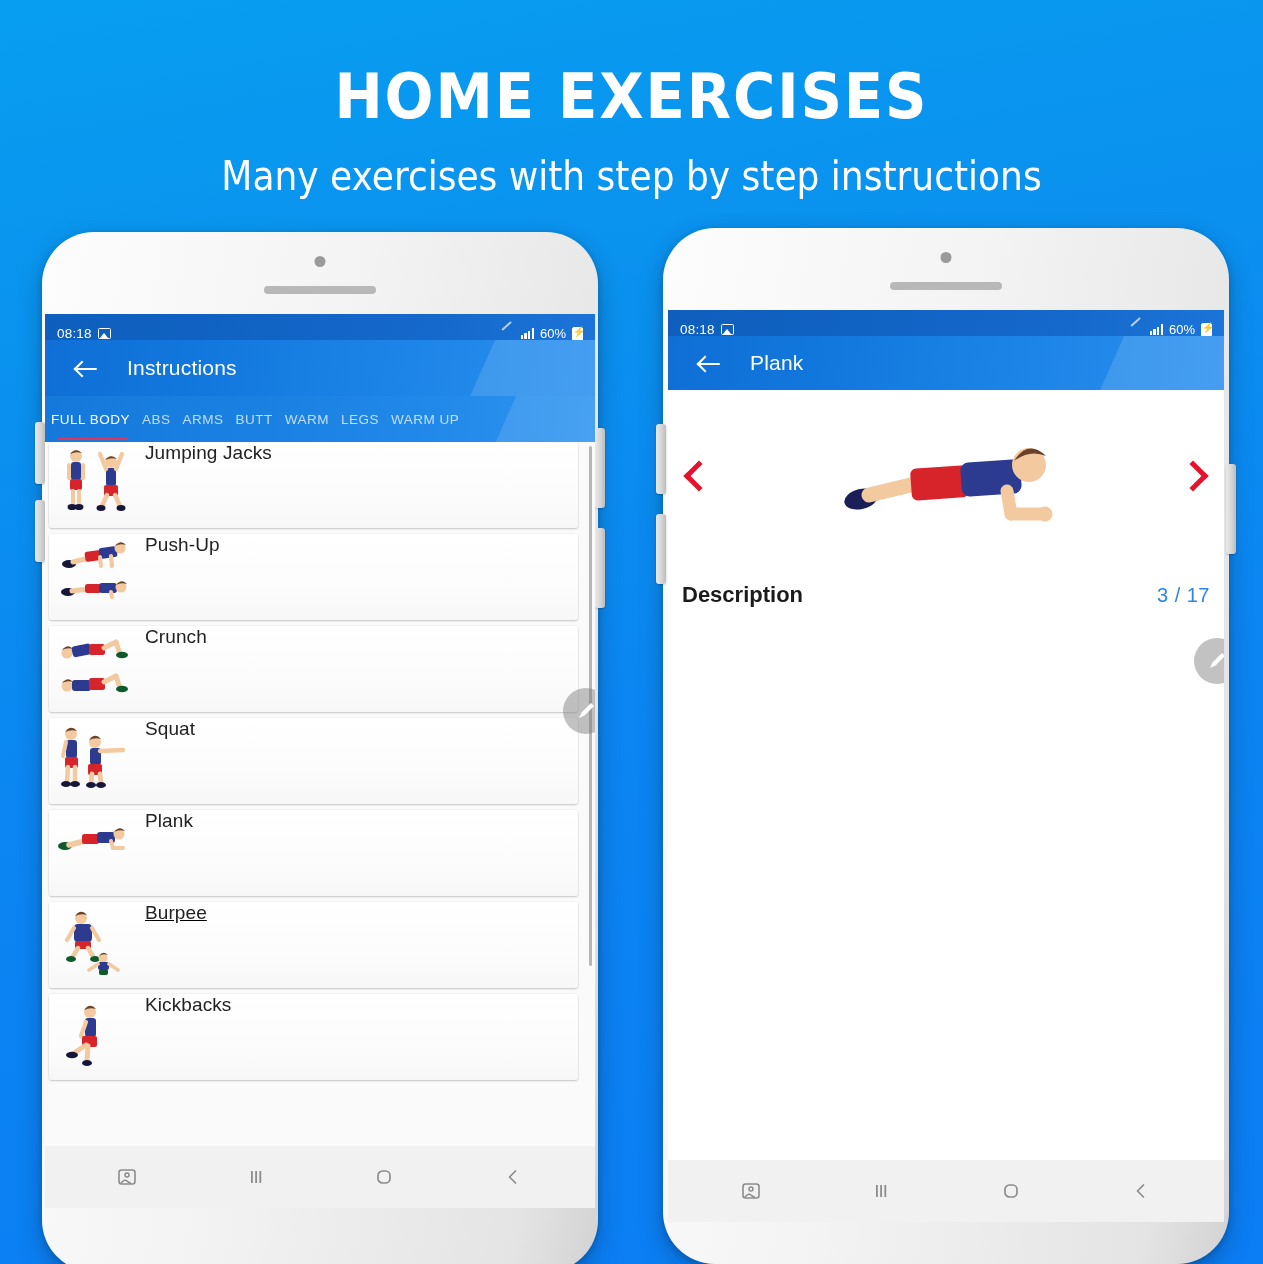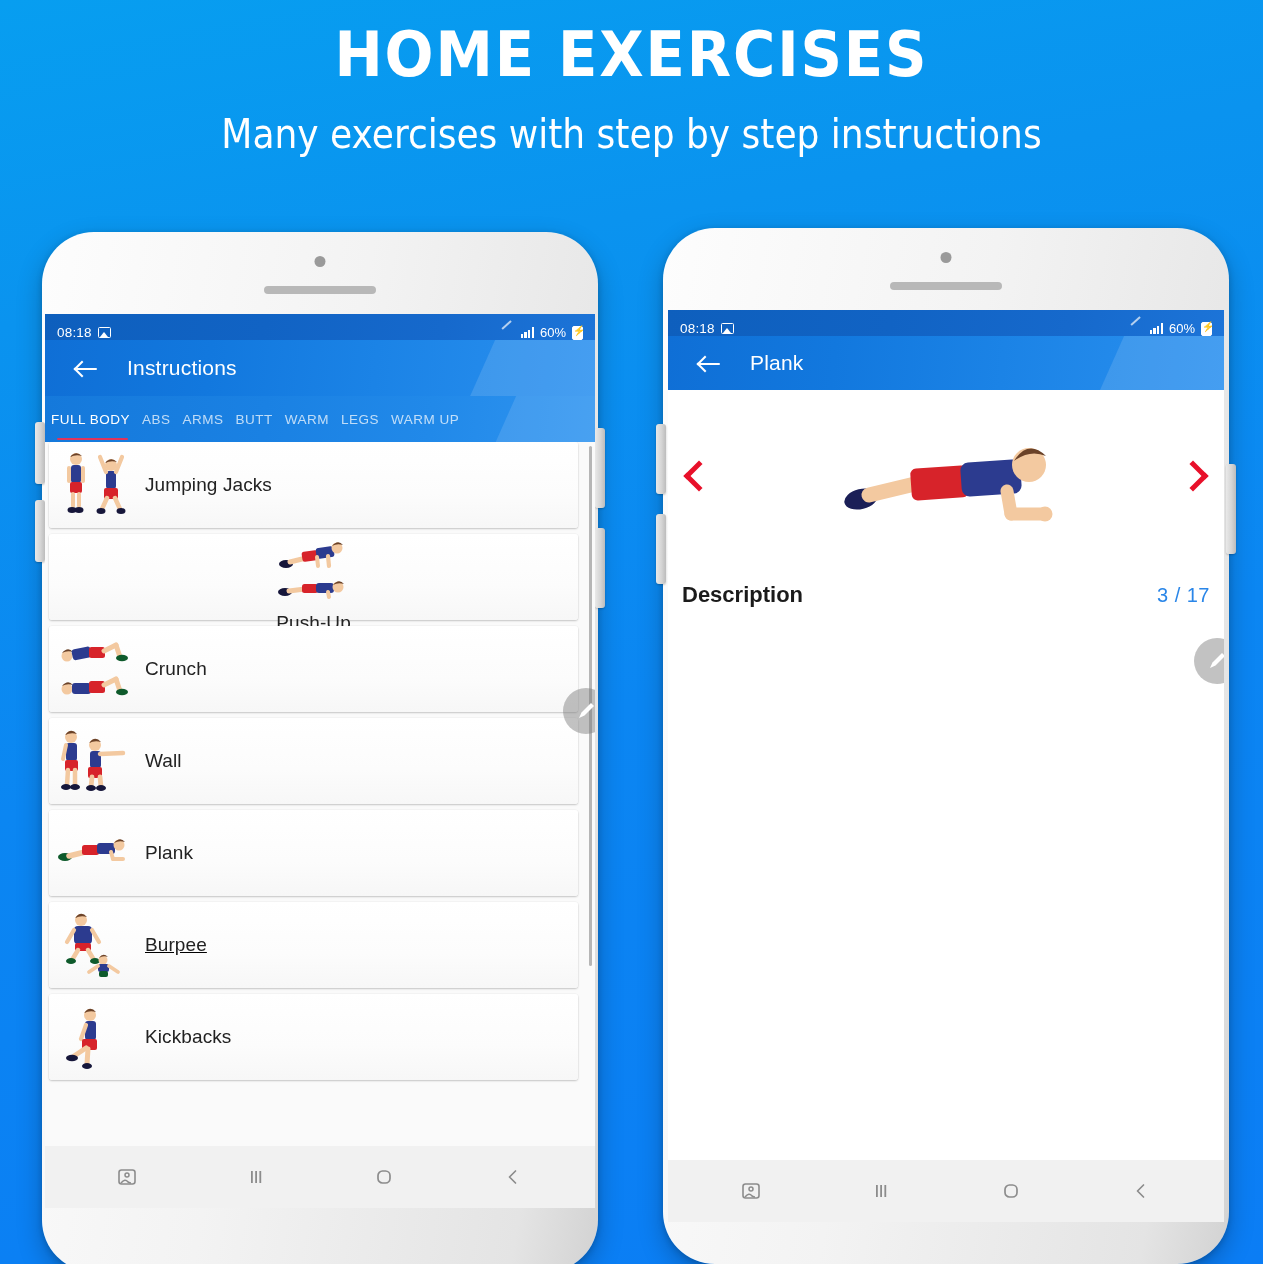--- a/index.html
+++ b/index.html
@@ -14,21 +14,21 @@
     font-family: "Liberation Sans", sans-serif;
     background: linear-gradient(170deg, #079ef0 0%, #0a93ef 22%, #0b86f2 55%, #0b7df5 100%);
     position: relative;
   }
 
   
   #promo-header {
     position: absolute;
     top: 0; left: 0; right: 0;
     text-align: center;
-    padding-top: 22px;
+    padding-top: 64px;
   }
   #promo-title {
     font-family: "DejaVu Sans", sans-serif;
     font-weight: 700;
     font-size: 62px;
     letter-spacing: 2px;
     color: #ffffff;
     line-height: 1.05;
     transform: scaleX(0.93);
   }
@@ -91,23 +91,23 @@
     overflow: hidden;
   }
   .phone.left .screen  { left: 3px; right: 3px; top: 82px; height: 832px; }
   .phone.right .screen { left: 5px; right: 5px; top: 82px; height: 850px; }
 
   
   .statusbar {
     height: 26px;
     background: linear-gradient(100deg, #0e5fbd 0%, #1163c4 40%, #1669cc 72%, #1c74d8 100%);
     display: flex;
-    align-items: flex-end;
+    align-items: flex-start;
     justify-content: space-between;
-    padding: 0 12px;
+    padding: 12px 12px;
     color: #ffffff;
     font-size: 13px;
     font-family: "Liberation Sans", sans-serif;
   }
   .sb-left, .sb-right { display: flex; align-items: center; gap: 6px; }
   .sb-time { font-size: 13.5px; letter-spacing: 0.2px; }
   .ico-photo {
     width: 13px; height: 11px;
     border: 1.3px solid #fff; border-radius: 1.5px;
     position: relative; display: inline-block;
@@ -239,21 +239,21 @@
     height: 704px;
     overflow: hidden;
   }
   .ex-card {
     position: relative;
     margin: 0 17px 6px 4px;
     background: linear-gradient(180deg,#ffffff 0%,#fcfcfc 60%,#f7f7f7 100%);
     border-radius: 3px;
     box-shadow: 0 1px 2px rgba(0,0,0,0.20), 0 0 0 0.5px rgba(0,0,0,0.04);
     display: flex;
-    align-items: center;
+    align-items: flex-start;
     cursor: pointer;
   }
   .ex-thumb {
     width: 96px;
     flex: none;
     display: flex;
     align-items: center;
     justify-content: center;
     padding: 4px 0;
   }
@@ -443,21 +443,21 @@
             <path d="M51 49 L46 60" stroke="#f3c9a0" stroke-width="4.5" stroke-linecap="round"></path>
             <path d="M59 49 L64 60" stroke="#f3c9a0" stroke-width="4.5" stroke-linecap="round"></path>
             <ellipse cx="45" cy="62" rx="4.5" ry="3" fill="#16163a"></ellipse>
             <ellipse cx="65" cy="62" rx="4.5" ry="3" fill="#16163a"></ellipse>
           </svg>
         </div>
         <div class="ex-label">Jumping Jacks</div>
       </div>
 
 
-      <div class="ex-card" style="height:86px;flex-direction:column;">
+      <div class="ex-card" style="height:86px;">
         <div class="ex-thumb">
           <svg width="84" height="70" viewBox="0 0 84 70">
 
             <g transform="translate(0,2)">
               <ellipse cx="14" cy="24" rx="7" ry="4" fill="#16163a"></ellipse>
               <path d="M18 22 L34 18" stroke="#f3c9a0" stroke-width="5" stroke-linecap="round"></path>
               <rect x="30" y="11" width="16" height="10" rx="2.5" fill="#d7232a" transform="rotate(-8 38 16)"></rect>
               <rect x="44" y="7" width="18" height="11" rx="3" fill="#2c3b8f" transform="rotate(-8 53 12)"></rect>
               <circle cx="65" cy="8" r="5.5" fill="#f3c9a0"></circle>
               <path d="M60 6 q6 -7 11 -1 q-6 -2 -11 1z" fill="#6b4228"></path>
@@ -523,21 +523,21 @@
             <path d="M34 18 q6 -8 12 -1 q-6 -2 -12 1z" fill="#6b4228"></path>
             <rect x="35" y="26" width="11" height="17" rx="3" fill="#2c3b8f"></rect>
             <path d="M45 29 L68 28" stroke="#f3c9a0" stroke-width="4.5" stroke-linecap="round"></path>
             <rect x="33" y="42" width="14" height="11" rx="2" fill="#d7232a"></rect>
             <path d="M37 52 L36 62" stroke="#f3c9a0" stroke-width="4.8" stroke-linecap="round"></path>
             <path d="M45 52 L46 62" stroke="#f3c9a0" stroke-width="4.8" stroke-linecap="round"></path>
             <ellipse cx="36" cy="63" rx="5" ry="3" fill="#16163a"></ellipse>
             <ellipse cx="46" cy="63" rx="5" ry="3" fill="#16163a"></ellipse>
           </svg>
         </div>
-        <div class="ex-label">Wall</div>
+        <div class="ex-label">Squat</div>
       </div>
 
       <div class="ex-card" style="height:86px;">
         <div class="ex-thumb">
           <svg width="84" height="56" viewBox="0 0 84 56">
             <ellipse cx="10" cy="32" rx="7" ry="4" fill="#0e5a2b"></ellipse>
             <path d="M14 31 L30 27" stroke="#f3c9a0" stroke-width="5.5" stroke-linecap="round"></path>
             <rect x="27" y="20" width="17" height="10" rx="2.5" fill="#d7232a"></rect>
             <rect x="42" y="18" width="18" height="11" rx="3" fill="#2c3b8f"></rect>
             <circle cx="64" cy="20" r="5.5" fill="#f3c9a0"></circle>

